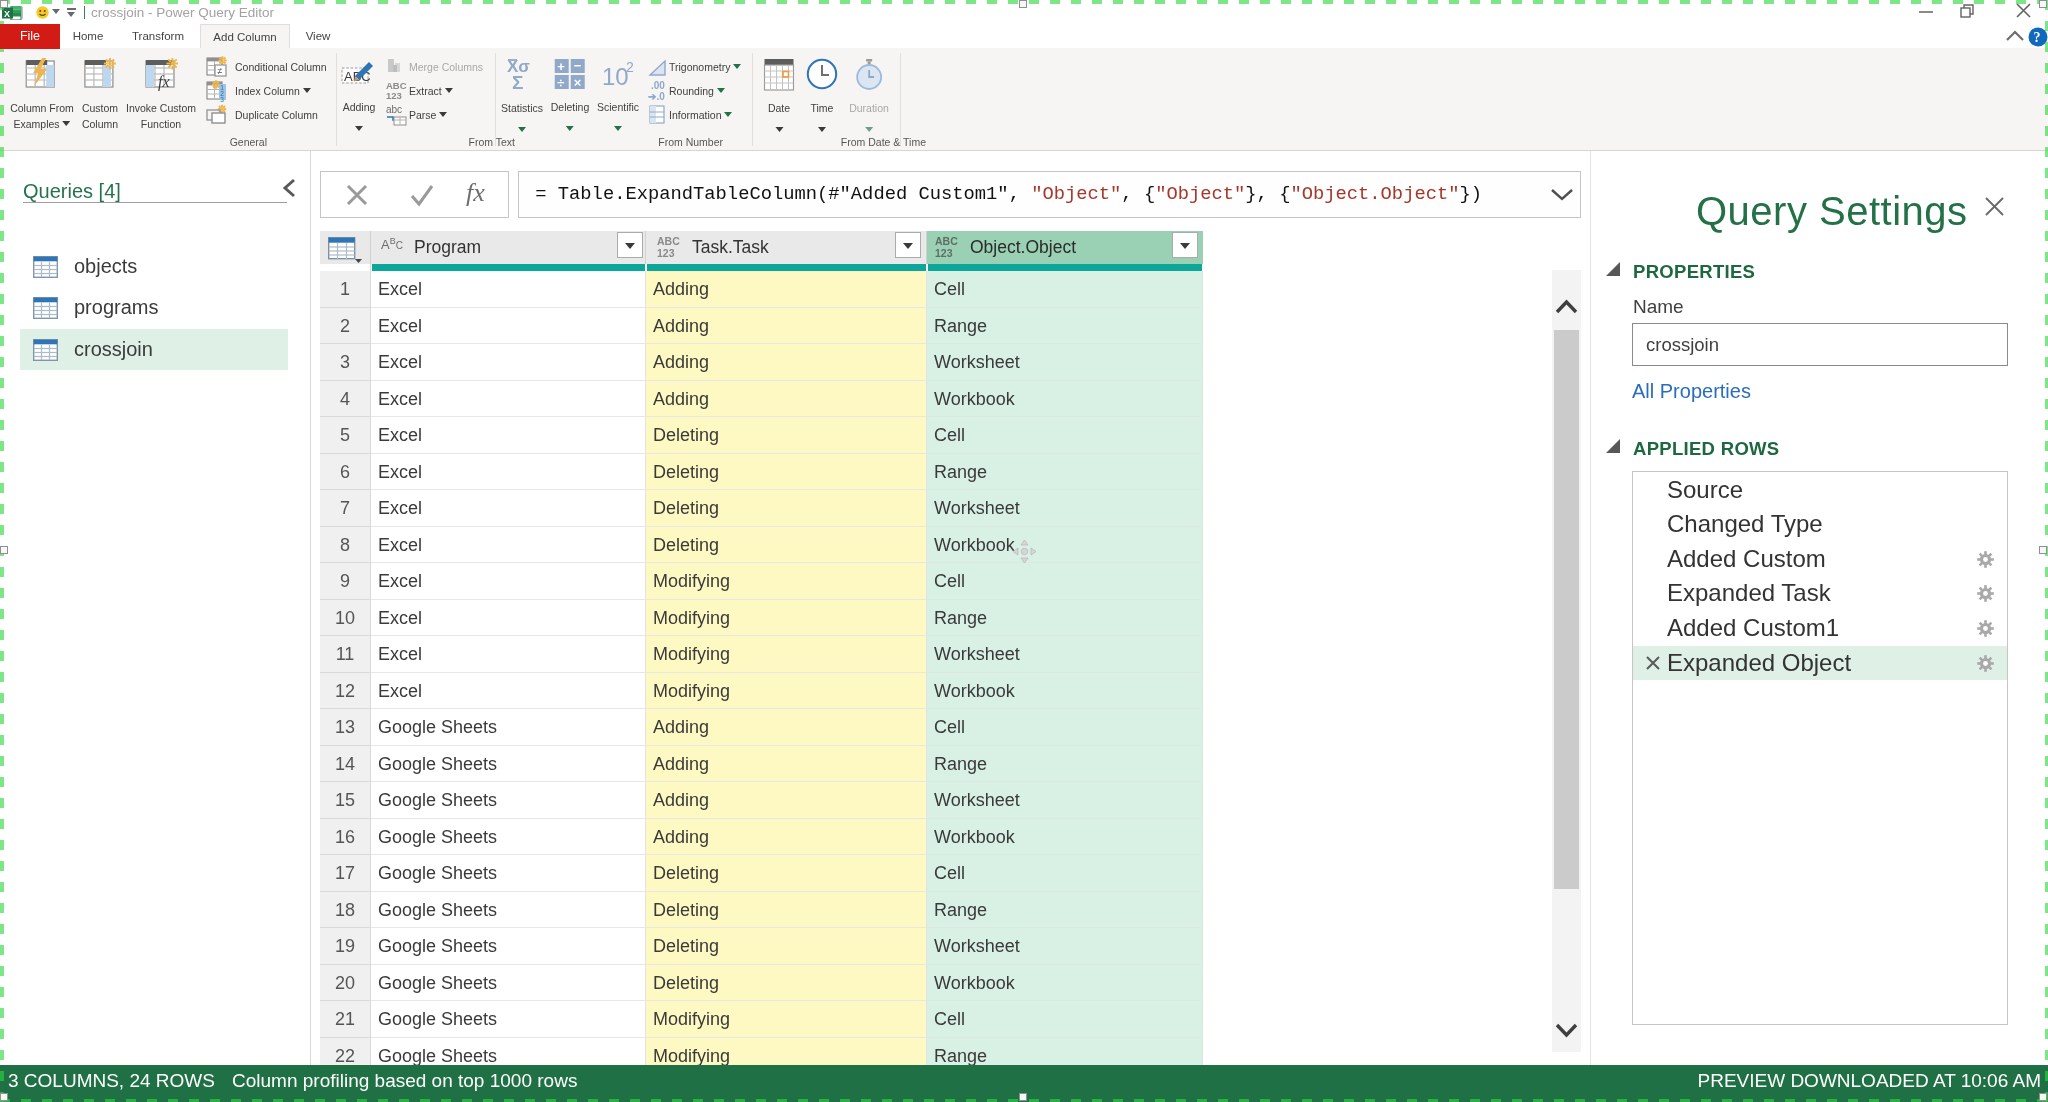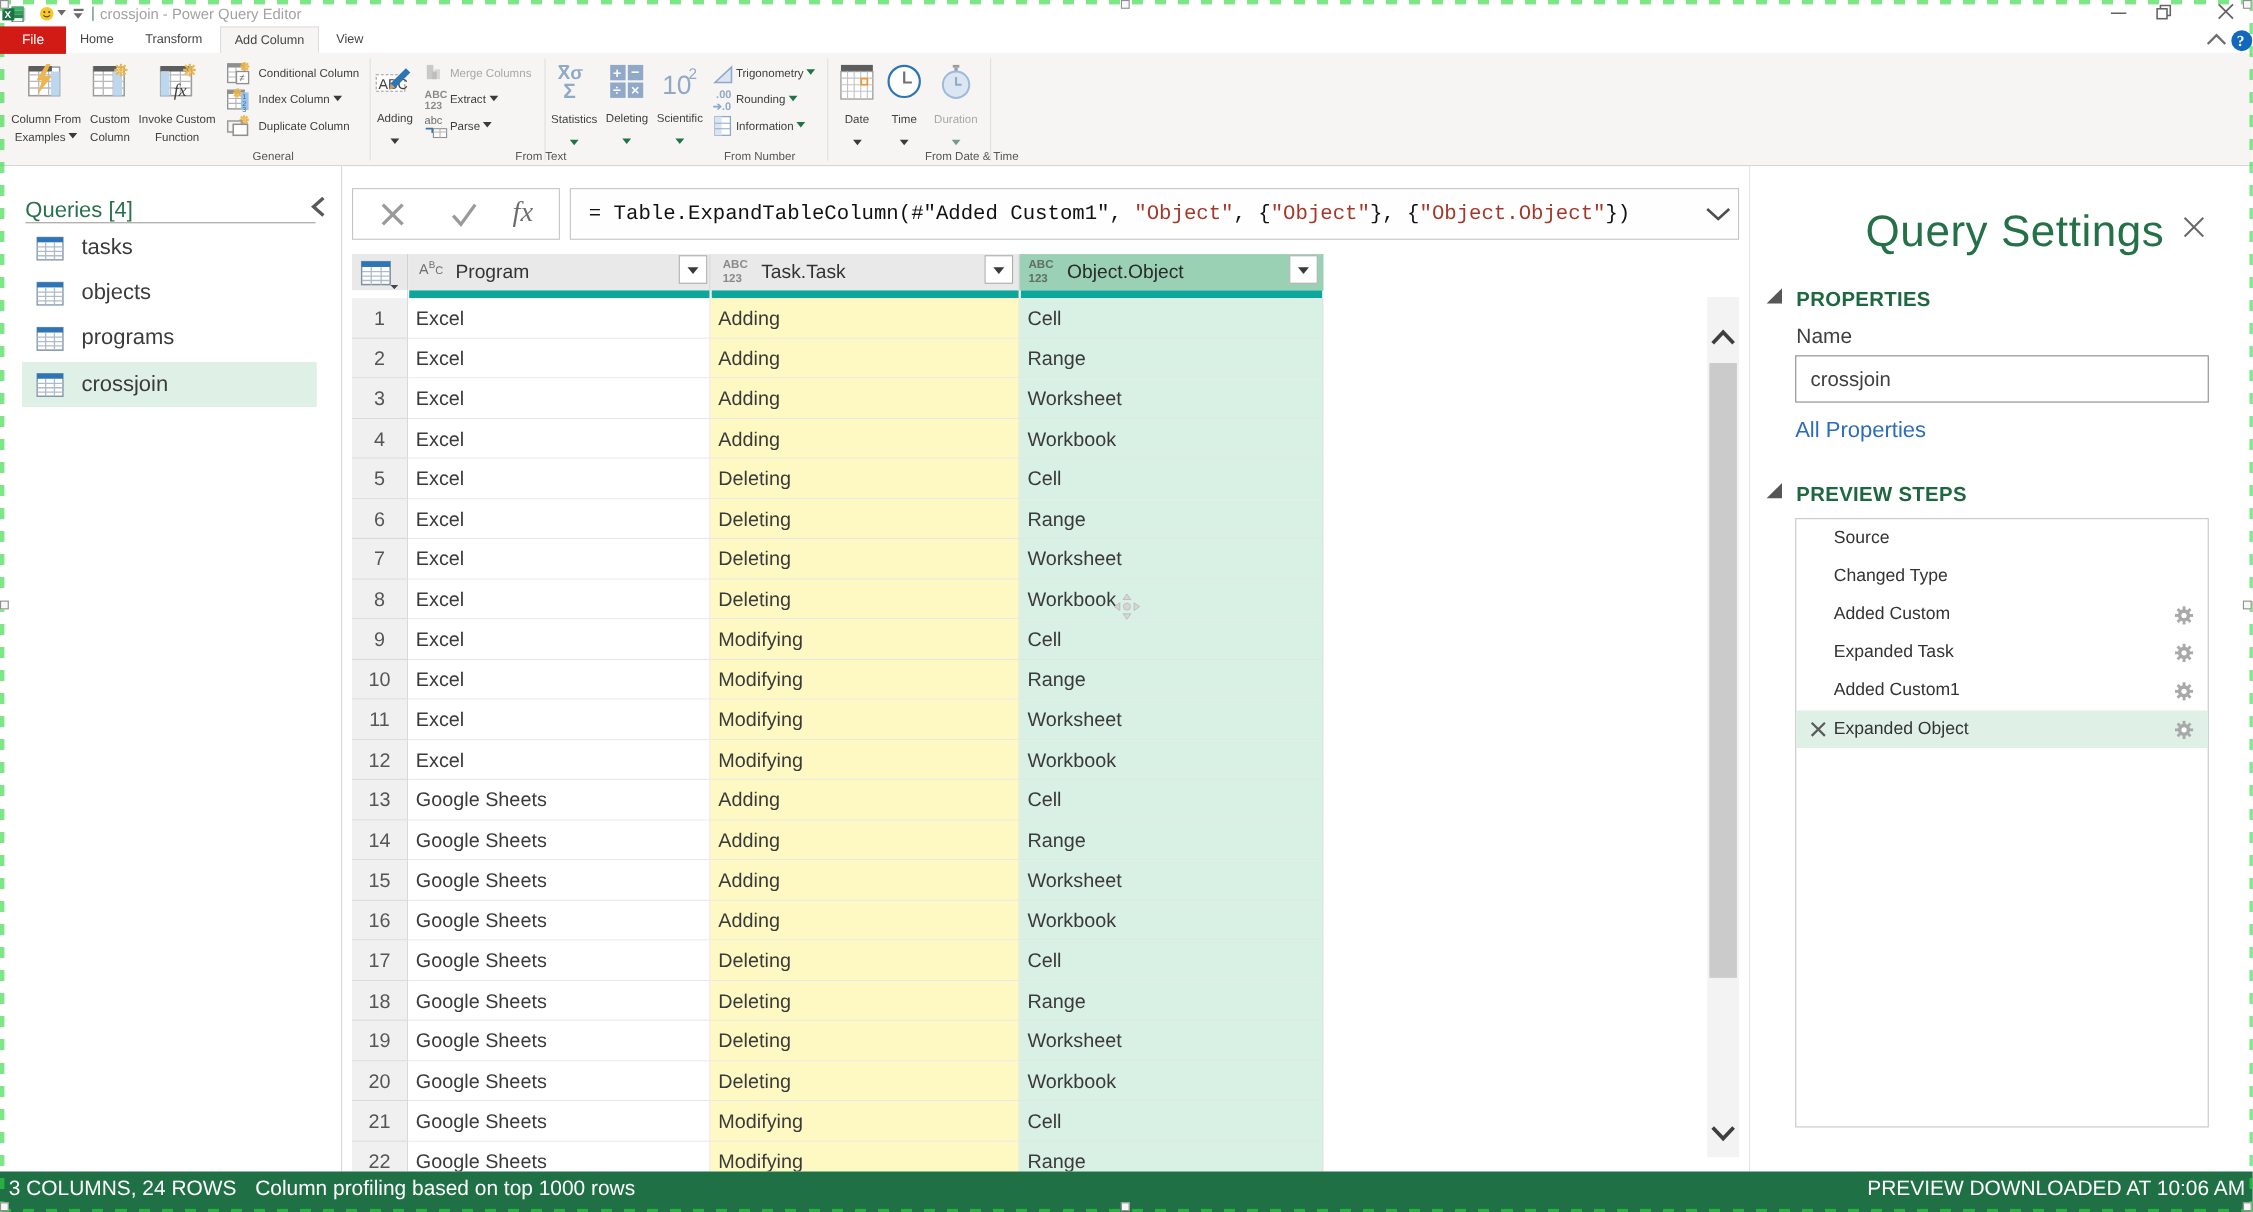--- a/index.html
+++ b/index.html
@@ -49,21 +49,21 @@
 #sbtrack{left:1552px;top:270px;width:29px;height:782px;background:#f3f3f3}
 #sbthumb{left:1554px;top:330px;width:25px;height:559px;background:#cbcbcb}
 #rpanel{left:1590px;top:151px;width:458px;height:914px;background:#fff;border-left:1px solid #e4e4e4}
 #qstitle{left:1696px;top:189px;font-size:40px;color:#247148;letter-spacing:.5px}
 .sechdr{font-size:18.5px;font-weight:bold;color:#1d6840;letter-spacing:.3px}
 .tri{width:0;height:0;border-left:14px solid transparent;border-bottom:14px solid #575757}
 #nameinput{left:1632px;top:323px;width:376px;height:43px;border:1px solid #8a8a8a;background:#fff;
  font-size:18.5px;color:#3f3f3f;line-height:41px;padding-left:13px}
 #allprops{left:1632px;top:380px;font-size:20px;color:#2b6cbe}
 #stepsbox{left:1632px;top:471px;width:376px;height:554px;border:1px solid #c6c6c6;background:#fff}
-.step{position:absolute;left:1633px;width:374px;height:34.6px;font-size:16px;color:#333;line-height:34.6px}
+.step{position:absolute;left:1633px;width:374px;height:34.6px;font-size:24px;color:#333;line-height:34.6px}
 .step span{padding-left:34px;display:block}
 .stepsel{background:#dff0e6}
 #status{left:0;top:1065px;width:2048px;height:37px;background:#1f7145;color:#fff;font-size:19px;line-height:31px}
 .dashh{height:3.5px;background:repeating-linear-gradient(90deg,rgba(45,215,60,0.62) 0 10px,transparent 10px 21px)}
 .dashv{width:3.5px;background:repeating-linear-gradient(180deg,rgba(45,215,60,0.62) 0 10px,transparent 10px 21px)}
 .handle{width:8px;height:8px;background:#f7f7f7;border:1px solid #8f8f8f}
 </style></head><body>
 <div id="page">
 <svg class="abs" style="left:2px;top:6px" width="20" height="14" viewBox="0 0 20 14">
       <rect x="9" y="0" width="10" height="14" fill="#fff" stroke="#1e7145" stroke-width="1"></rect>
@@ -295,34 +295,20 @@
         <rect x="13.5" y="3.5" width="3" height="3" fill="#9c9c9c"></rect>
         <circle cx="15" cy="19" r="12" fill="#dce6f2" stroke="#9db9dc" stroke-width="1.8"></circle>
         <path d="M15 12 L15 19 L20 19" stroke="#8fa8c8" stroke-width="1.8" fill="none"></path>
       </svg><div class="biglabel dis">Duration</div><div style="margin-top:3px"><span class="garr" style="border-top-color:#6f9f86"></span></div></div>
 <div class="abs" id="qpanel"></div>
 <div class="abs" id="qtitle">Queries [4]</div>
 <svg class="abs" style="left:280px;top:178px" width="18" height="20">
       <path d="M14 2 L5 10 L14 18" fill="none" stroke="#595959" stroke-width="3"></path>
     </svg>
 <div class="abs" id="qhr"></div>
-<div class="abs qitem" style="top:204.7px;">
-      <svg width="25" height="22" viewBox="0 0 25 22">
-        <rect x="0.7" y="0.7" width="23.6" height="20.6" fill="#fff" stroke="#8296ab" stroke-width="1.4"></rect>
-        <rect x="0.7" y="0.7" width="23.6" height="4.6" fill="#2e75b6"></rect>
-        <g stroke="#aebbc9" stroke-width="1.2">
-          <line x1="1" y1="9.5" x2="24" y2="9.5"></line>
-          <line x1="1" y1="13.5" x2="24" y2="13.5"></line>
-          <line x1="1" y1="17.5" x2="24" y2="17.5"></line>
-          <line x1="8.5" y1="5.5" x2="8.5" y2="21"></line>
-          <line x1="16.5" y1="5.5" x2="16.5" y2="21"></line>
-        </g>
-      </svg>
-      <span>tasks</span>
-    </div>
 <div class="abs qitem" style="top:246.0px;">
       <svg width="25" height="22" viewBox="0 0 25 22">
         <rect x="0.7" y="0.7" width="23.6" height="20.6" fill="#fff" stroke="#8296ab" stroke-width="1.4"></rect>
         <rect x="0.7" y="0.7" width="23.6" height="4.6" fill="#2e75b6"></rect>
         <g stroke="#aebbc9" stroke-width="1.2">
           <line x1="1" y1="9.5" x2="24" y2="9.5"></line>
           <line x1="1" y1="13.5" x2="24" y2="13.5"></line>
           <line x1="1" y1="17.5" x2="24" y2="17.5"></line>
           <line x1="8.5" y1="5.5" x2="8.5" y2="21"></line>
           <line x1="16.5" y1="5.5" x2="16.5" y2="21"></line>
@@ -563,21 +549,21 @@
 <div class="abs" id="qstitle">Query Settings</div>
 <svg class="abs" style="left:1982px;top:194px" width="25" height="25">
       <path d="M4 4 L21 21 M21 4 L4 21" stroke="#686868" stroke-width="1.8"></path>
     </svg>
 <div class="abs tri" style="left:1606px;top:262px"></div>
 <div class="abs sechdr" style="left:1633px;top:261px">PROPERTIES</div>
 <div class="abs" style="left:1633px;top:296px;font-size:19px;color:#404040">Name</div>
 <div class="abs" id="nameinput">crossjoin</div>
 <div class="abs" id="allprops">All Properties</div>
 <div class="abs tri" style="left:1606px;top:439px"></div>
-<div class="abs sechdr" style="left:1633px;top:438px">PREVIEW STEPS</div>
+<div class="abs sechdr" style="left:1633px;top:438px">APPLIED ROWS</div>
 <div class="abs" id="stepsbox"></div>
 <div class="step" style="top:472.6px">
       <span>Source</span>
     </div>
 <div class="step" style="top:507.2px">
       <span>Changed Type</span>
     </div>
 <div class="step" style="top:541.8px">
       <span>Added Custom</span>
       <svg width="17" height="17" viewBox="0 0 17 17" style="position:absolute;right:13px;top:9px">

